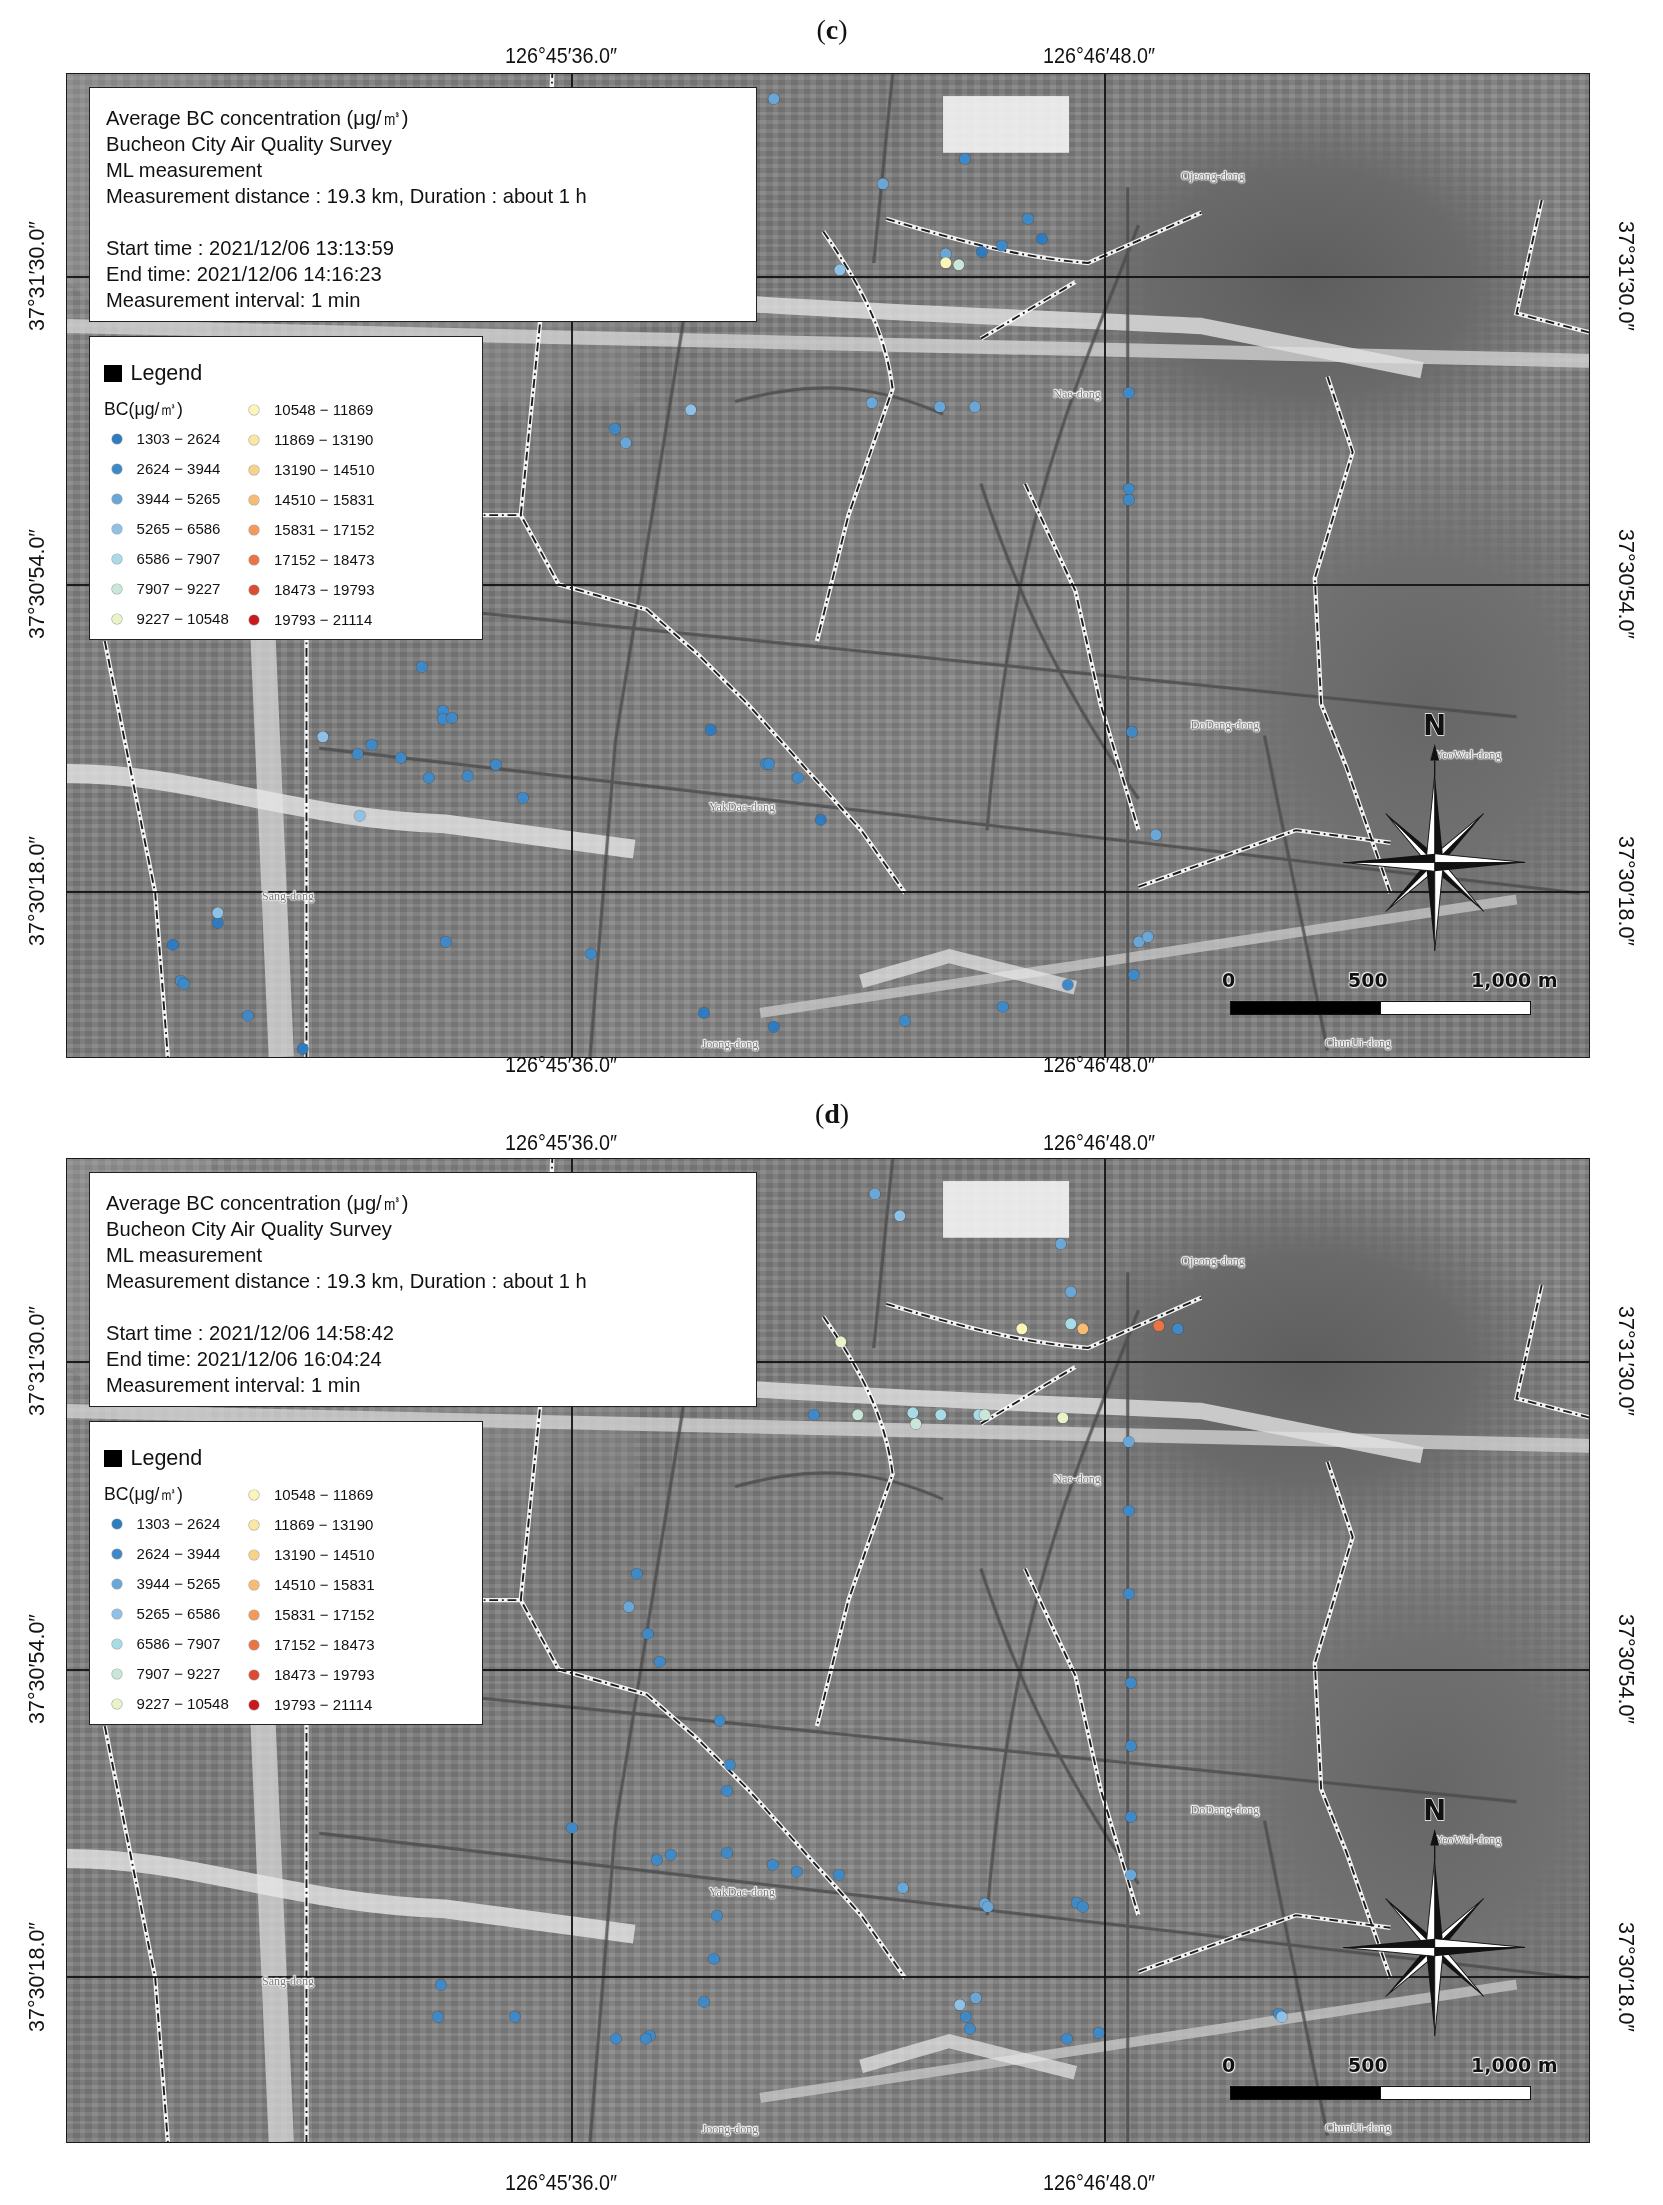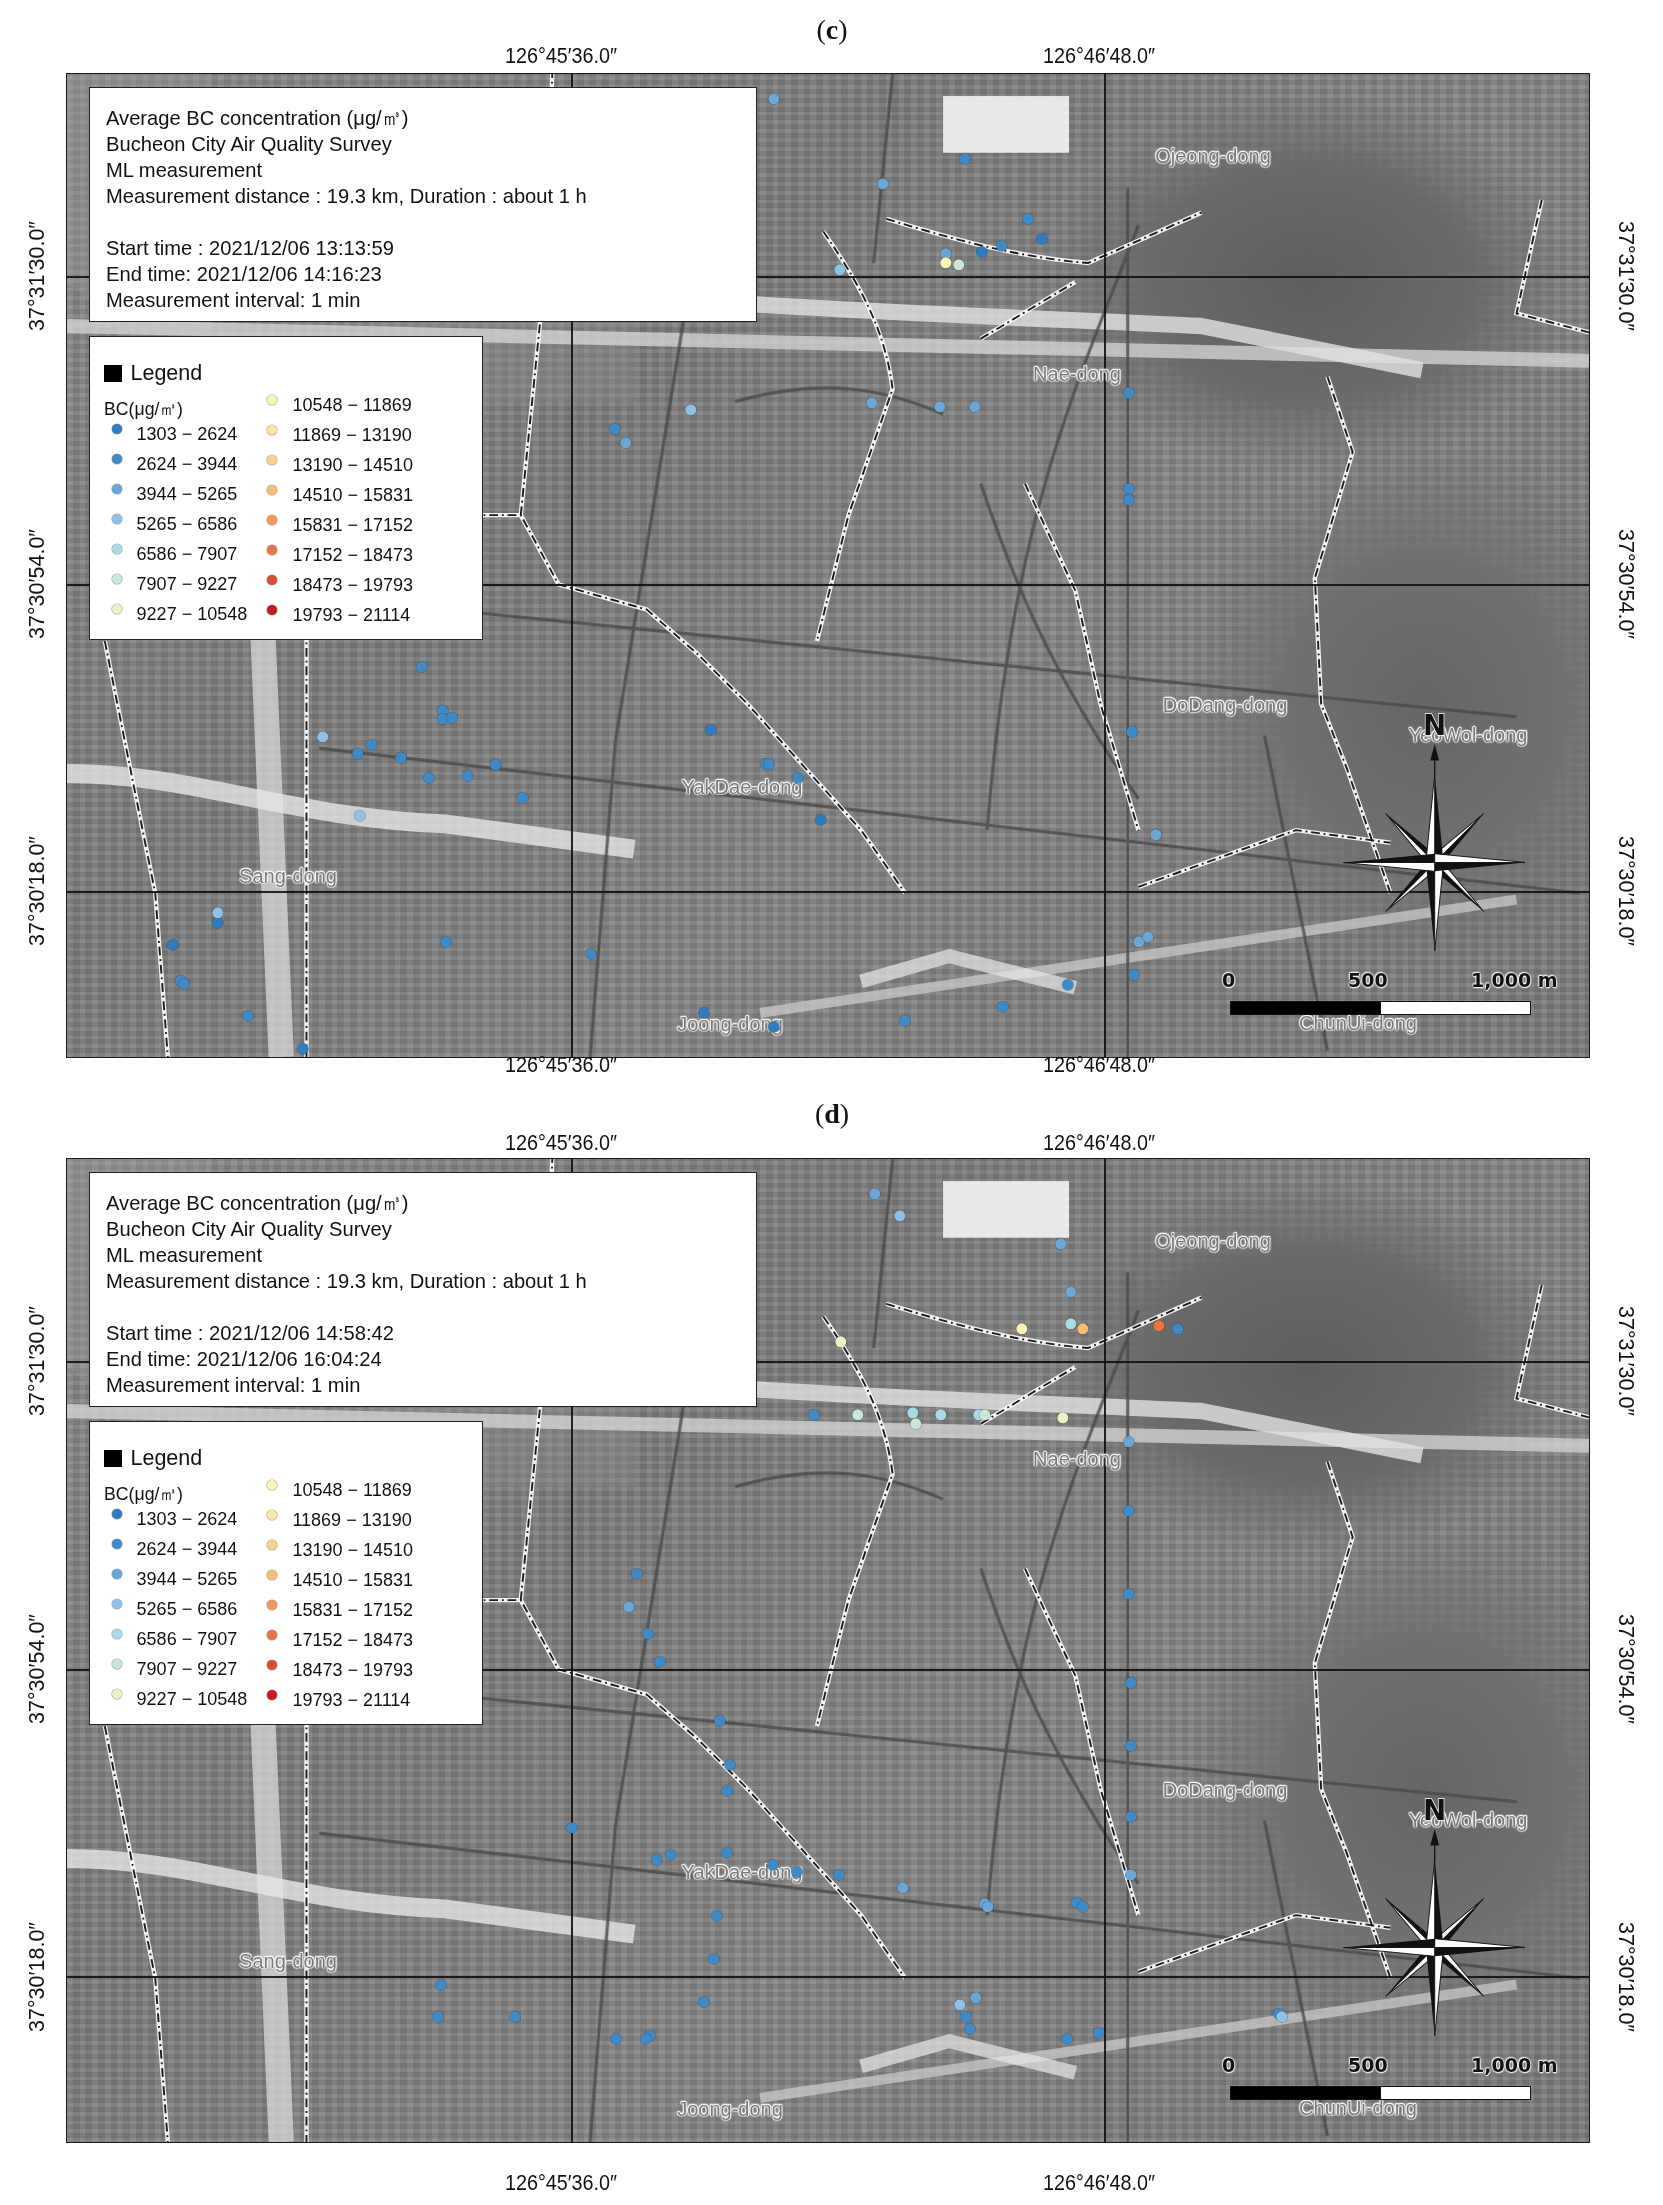--- a/index.html
+++ b/index.html
@@ -13,36 +13,36 @@
 
   .map { position:absolute; left:66px; width:1524px; height:985px; border:1.9px solid #1a1a1a; box-sizing:border-box; overflow:hidden;
     background:
       radial-gradient(ellipse 265px 189px at 1243px 208px, #5e5e5e 0%, #6a6a6a 60%, transparent 100%),
       radial-gradient(ellipse 240px 265px at 1357px 631px, #666 0%, #707070 55%, transparent 100%),
       repeating-linear-gradient(0deg, rgba(255,255,255,0.06) 0 3.8px, rgba(0,0,0,0.05) 3.8px 8.8px),
       repeating-linear-gradient(90deg, rgba(255,255,255,0.05) 0 5.7px, rgba(0,0,0,0.06) 5.7px 12.6px),
       linear-gradient(135deg, #8a8a8a 0%, #7c7c7c 35%, #858585 60%, #7a7a7a 100%);
   }
   .map svg.base { position:absolute; left:0; top:0; width:100%; height:100%; }
-  .district { position:absolute; font-family:Liberation Sans, sans-serif; font-size:20px; color:#7a7a7a; white-space:nowrap;
-    text-shadow: 0 0 1.9px #fff, 0 0 1.9px #fff, 0.6px 0.6px 1.3px #fff, -0.6px -0.6px 1.3px #fff, 0.6px -0.6px 1.3px #fff, -0.6px 0.6px 1.3px #fff; }
+  .district { position:absolute; font-family:Liberation Serif, serif; font-size:12px; color:#7a7a7a; white-space:nowrap;
+    text-shadow: 0 0 1.9px #fff, 0 0 1.9px #fff, 0.6px 0.6px 1.3px #fff, -0.6px -0.6px 1.3px #fff, 0.6px -0.6px 1.3px #fff, -0.6px 0.6px 1.3px #fff; margin-top: 20px; }
   .gridline-h { position:absolute; left:0; width:100%; height:1.9px; background:#111; opacity:0.9; }
   .gridline-v { position:absolute; top:0; height:100%; width:1.9px; background:#111; opacity:0.9; }
 
   .infobox { position:absolute; left:22px; top:12.6px; width:668px; height:235px; background:#fff; border:1.9px solid #222; box-sizing:border-box; padding:17.7px 16.4px; }
   .infobox .line { font-family:"Liberation Sans", sans-serif; font-size:21px; line-height:26px; color:#111; transform:scaleX(0.96); transform-origin:left; white-space:nowrap; }
   .infobox .gap { height:26px; }
 
   .legend { position:absolute; left:22px; top:262px; width:394px; height:304px; background:#fff; border:1.9px solid #222; box-sizing:border-box; padding:16.4px 14px; }
   .legend .title { font-size:21.5px; display:flex; align-items:center; gap:8.8px; margin-top:7.6px; margin-bottom:8.8px; }
   .legend .title .sq { width:17.7px; height:17.7px; background:#000; display:inline-block; }
   .legend .cols { display:flex; gap:12.6px; }
   .legend .col { display:flex; flex-direction:column; }
   .legend .unit { font-size:17.7px; height:29px; line-height:29px; }
-  .legend .item { display:flex; align-items:flex-start; height:30px; font-size:18px; white-space:nowrap; }
+  .legend .item { display:flex; align-items:center; height:30px; font-size:15px; white-space:nowrap; }
   .legend .dot { width:10px; height:10px; border-radius:50%; margin:0 15px 0 7.6px; box-shadow:0 0 0 0.6px rgba(60,60,60,0.45); }
 
   .pt { position:absolute; width:11.4px; height:11.4px; border-radius:50%; transform:translate(-50%,-50%); box-shadow:0 0 0 0.6px rgba(40,40,40,0.35); }
 
   .compass { position:absolute; }
   .scalebar { position:absolute; }
   .scalebar .lbl { position:absolute; font-family:"DejaVu Sans", sans-serif; font-size:19px; font-weight:bold; color:#111;
     text-shadow: 0 0 1.9px #fff, 0 0 1.9px #fff, 0.6px 0.6px 1.3px #fff, -0.6px -0.6px 1.3px #fff; white-space:nowrap; }
   .scalebar .bar { position:absolute; top:32px; height:14px; border:1.3px solid #111; box-sizing:border-box; }
 </style>

